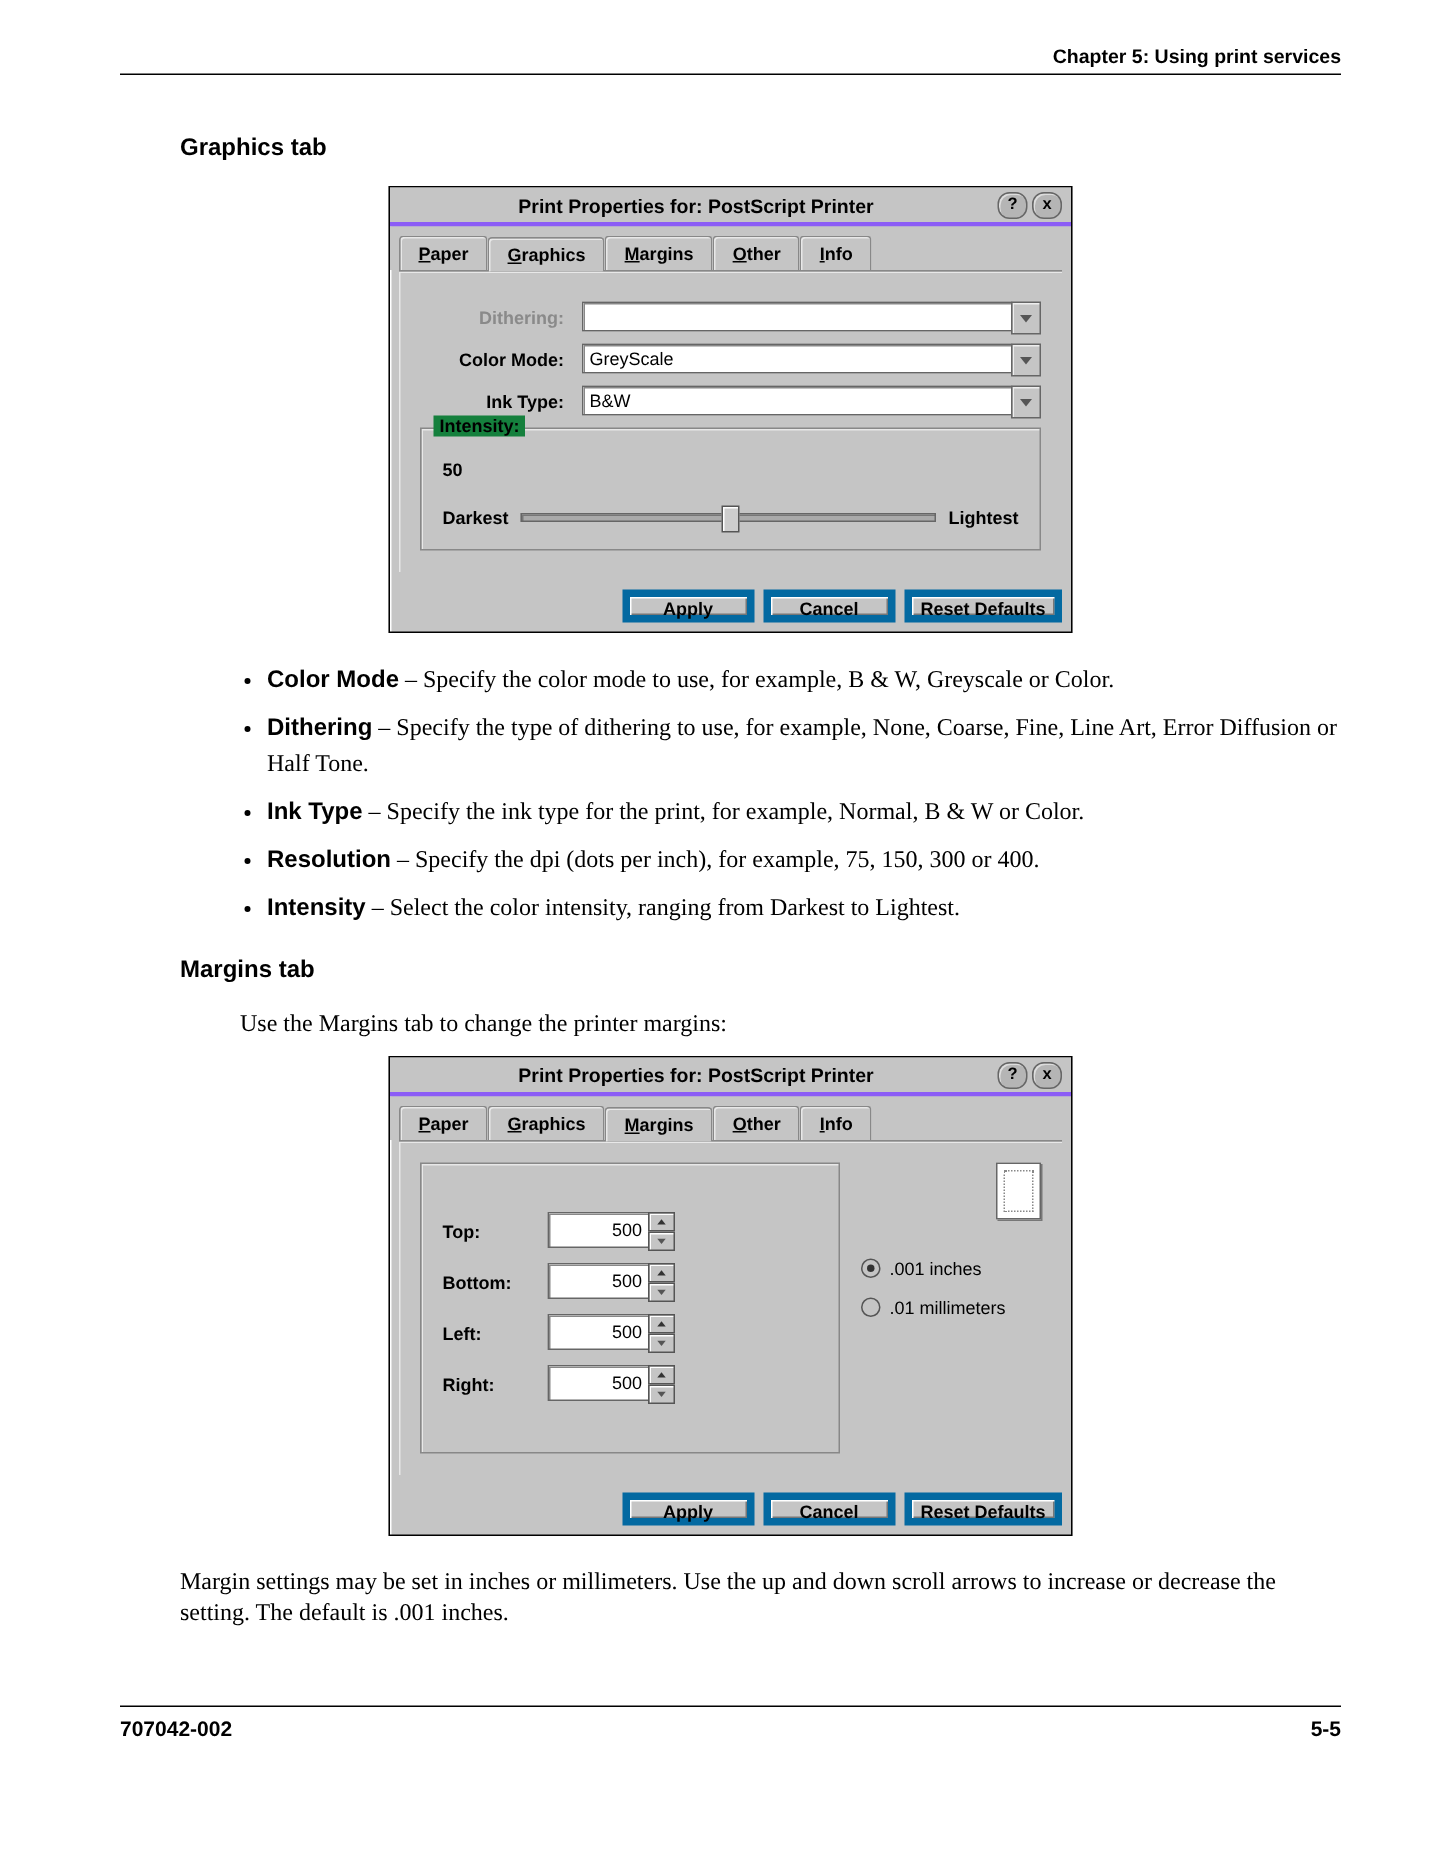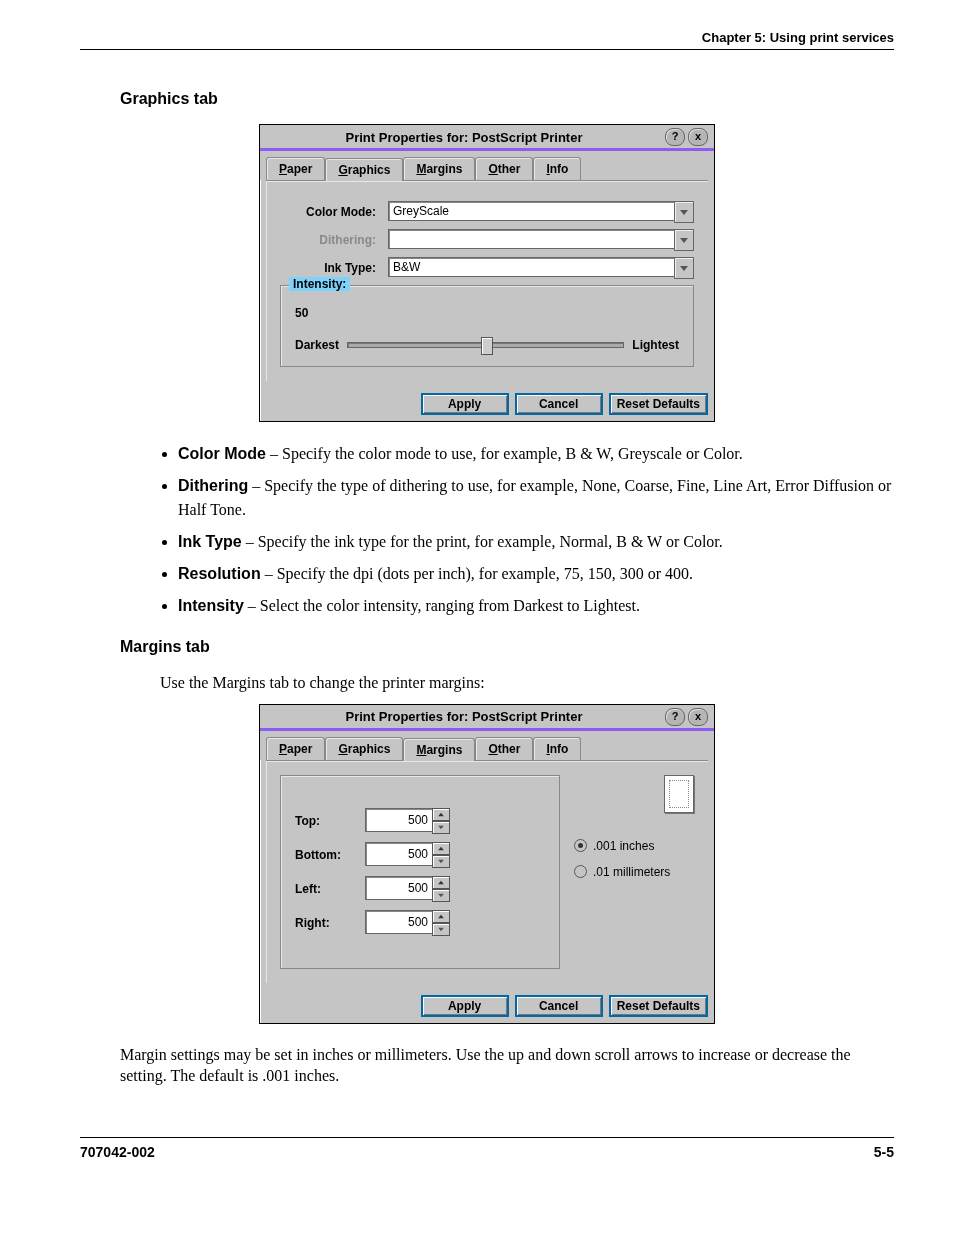--- a/index.html
+++ b/index.html
@@ -165,21 +165,21 @@
   .fieldset {
     border: 1px solid #888;
     box-shadow: inset 1px 1px 0 #e8e8e8;
     padding: 20px 14px 14px;
     margin-top: 6px;
     position: relative;
   }
   .fieldset-legend {
     position: absolute;
     top: -9px; left: 8px;
-    background: #7dd3fc;
+    background: #15803d;
     padding: 0 4px;
     font-weight: bold;
   }
   .slider-value { text-align: left; margin-bottom: 18px; font-weight: bold; }
   .slider-row { display: flex; align-items: center; }
   .slider-end { font-weight: bold; font-size: 12px; }
   .slider-track {
     flex: 1;
     height: 4px;
     background: #aaa;
@@ -200,21 +200,21 @@
   .dlg-buttons {
     display: flex;
     justify-content: flex-end;
     gap: 6px;
     padding: 6px;
   }
   .btn {
     min-width: 88px;
     height: 22px;
     background: #c5c5c5;
-    border: 2px solid #0369a1;
+    border: 5px solid #0369a1;
     box-shadow: inset 1px 1px 0 #fff, inset -1px -1px 0 #777;
     font-weight: bold;
     font-family: Arial, Helvetica, sans-serif;
     font-size: 12px;
     cursor: pointer;
   }
 
   
   .margins-wrap { display: flex; }
   .margins-left {
@@ -308,32 +308,32 @@
   <div class="dlg-tabs">
     <div class="dlg-tab"><u>P</u><span>aper</span></div>
     <div class="dlg-tab active"><u>G</u><span>raphics</span></div>
     <div class="dlg-tab"><u>M</u><span>argins</span></div>
     <div class="dlg-tab"><u>O</u><span>ther</span></div>
     <div class="dlg-tab"><u>I</u><span>nfo</span></div>
   </div>
 
   <div class="tabpanel">
     <div class="form-row">
+      <div class="form-label disabled">Dithering:</div>
+      <div class="combo">
+        <input class="combo-input inset-input" value="" style="">
+        <div class="combo-btn">
+            <div class="tri-down"></div>
+          </div>
+      </div>
+    </div>
+    <div class="form-row">
       <div class="form-label">Color Mode:</div>
       <div class="combo">
         <input class="combo-input inset-input" value="GreyScale" style="">
-        <div class="combo-btn">
-            <div class="tri-down"></div>
-          </div>
-      </div>
-    </div>
-    <div class="form-row">
-      <div class="form-label disabled">Dithering:</div>
-      <div class="combo">
-        <input class="combo-input inset-input" value="" style="">
         <div class="combo-btn">
             <div class="tri-down"></div>
           </div>
       </div>
     </div>
     <div class="form-row">
       <div class="form-label">Ink Type:</div>
       <div class="combo">
         <input class="combo-input inset-input" value="B&amp;W" style="">
         <div class="combo-btn">

